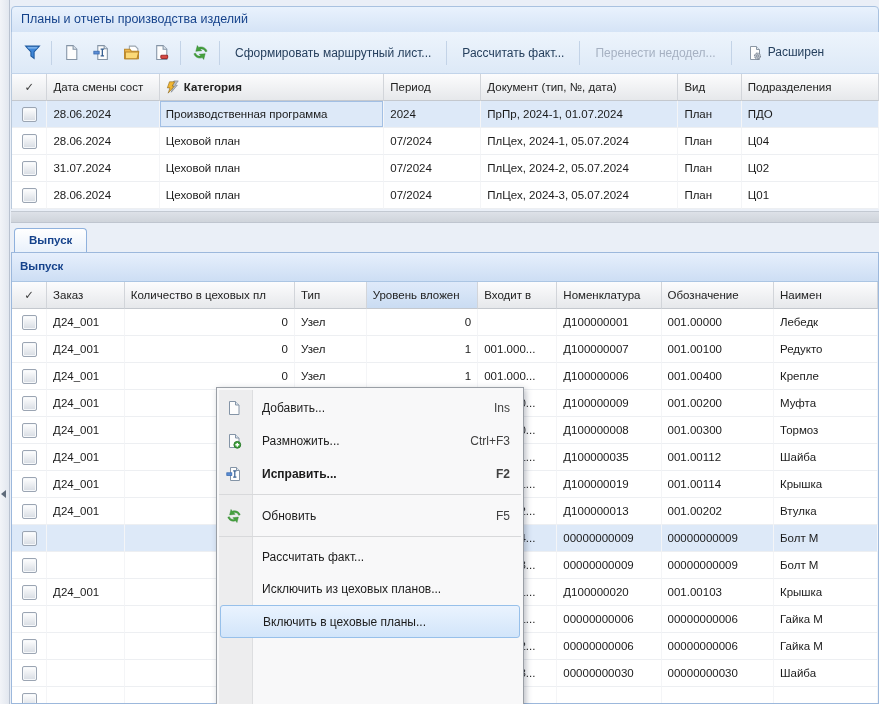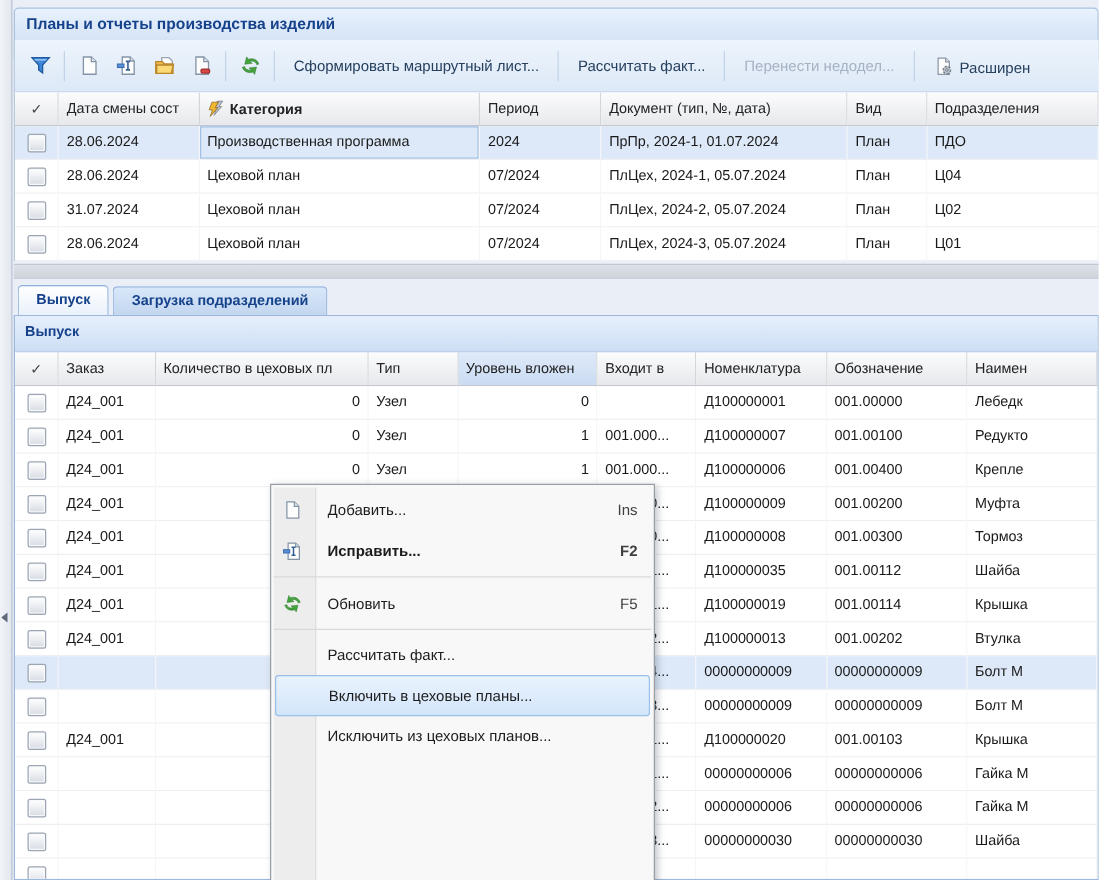--- a/index.html
+++ b/index.html
@@ -20,32 +20,32 @@
     position:absolute;left:1px;top:490px;width:0;height:0;
     border-top:4px solid transparent;border-bottom:4px solid transparent;
     border-right:5px solid #5f6b7a;
   }
   
   .main{position:absolute;left:11px;top:6px;width:868px;height:698px;}
   .title-bar{
     position:absolute;top:0;left:0;right:0;height:42px;box-sizing:border-box;
     background:linear-gradient(#e9f2fd,#c9dbf2);
     border:1px solid #a9c2e0;border-radius:4px 4px 0 0;
-    color:#15428b;font-weight:bold;font-size:12.5px;line-height:24px;
+    color:#15428b;font-weight:normal;font-size:12.5px;line-height:24px;
     padding:0 9px;white-space:nowrap;
   }
   .toolbar{
     position:absolute;top:26px;left:0;right:0;height:42px;box-sizing:border-box;
     background:linear-gradient(#edf4fc,#dde9f7);
     border-left:1px solid #b9cce4;border-bottom:1px solid #c2d4ea;
     display:flex;align-items:center;padding:0 5px;white-space:nowrap;
   }
   .tbtn-icon{width:30px;height:30px;display:flex;align-items:center;justify-content:center;border-radius:3px;flex:none;}
   .tsep{width:1px;height:24px;background:#c3d3e7;margin:0 4px;flex:none;}
-  .tbtn-text{font-size:12px;color:#26405e;padding:0 11px;flex:none;display:flex;align-items:flex-end;gap:5px;}
+  .tbtn-text{font-size:12px;color:#26405e;padding:0 11px;flex:none;display:flex;align-items:flex-start;gap:5px;}
   .tbtn-text.disabled{color:#a6b1c2;}
   
   table.grid{border-collapse:separate;border-spacing:0;table-layout:fixed;}
   table.grid th{
     height:27px;box-sizing:border-box;
     background:linear-gradient(#fcfcfd,#e6e8eb);
     border-right:1px solid #d2d5da;border-bottom:1px solid #c4c8ce;
     font-weight:normal;text-align:left;padding:0 6px;
     white-space:nowrap;overflow:hidden;color:#222;font-size:11.5px;
   }
@@ -304,21 +304,20 @@
             <td>Ц01</td>
           </tr>
         </tbody>
     </table>
   </div>
 
   <div class="splitter"></div>
 
   <div class="tabstrip">
     <div class="tab active"><span>Выпуск</span></div>
-    <div class="tab"><span>Загрузка подразделений</span></div>
   </div>
 
   <div class="lower-panel">
     <div class="panel-header">
       <span>Выпуск</span>
     </div>
     <table class="grid">
       <colgroup>
         <col style="width:36px">
           <col style="width:80px">
@@ -549,20 +548,29 @@
   <div id="menu-items">
       <div class="mi">
         <span class="ico">
           <svg width="16" height="16">
             <use href="#sym-add-document"></use>
           </svg>
         </span>
         <span class="lbl">Добавить...</span>
         <span class="sc">Ins</span>
       </div>
+      <div class="mi">
+        <span class="ico">
+          <svg width="16" height="16">
+            <use href="#sym-copy-document"></use>
+          </svg>
+        </span>
+        <span class="lbl">Размножить...</span>
+        <span class="sc">Ctrl+F3</span>
+      </div>
       <div class="mi bold">
         <span class="ico">
           <svg width="16" height="16">
             <use href="#sym-edit-document"></use>
           </svg>
         </span>
         <span class="lbl">Исправить...</span>
         <span class="sc">F2</span>
       </div>
       <div class="msep"></div>
@@ -573,22 +581,22 @@
           </svg>
         </span>
         <span class="lbl">Обновить</span>
         <span class="sc">F5</span>
       </div>
       <div class="msep"></div>
       <div class="mi short">
         <span class="lbl">Рассчитать факт...</span>
         <span class="sc"></span>
       </div>
+      <div class="mi short">
+        <span class="lbl">Исключить из цеховых планов...</span>
+        <span class="sc"></span>
+      </div>
       <div class="mi hl short">
         <span class="lbl">Включить в цеховые планы...</span>
         <span class="sc"></span>
       </div>
-      <div class="mi short">
-        <span class="lbl">Исключить из цеховых планов...</span>
-        <span class="sc"></span>
-      </div>
     </div>
 </div>
 
 </body></html>

